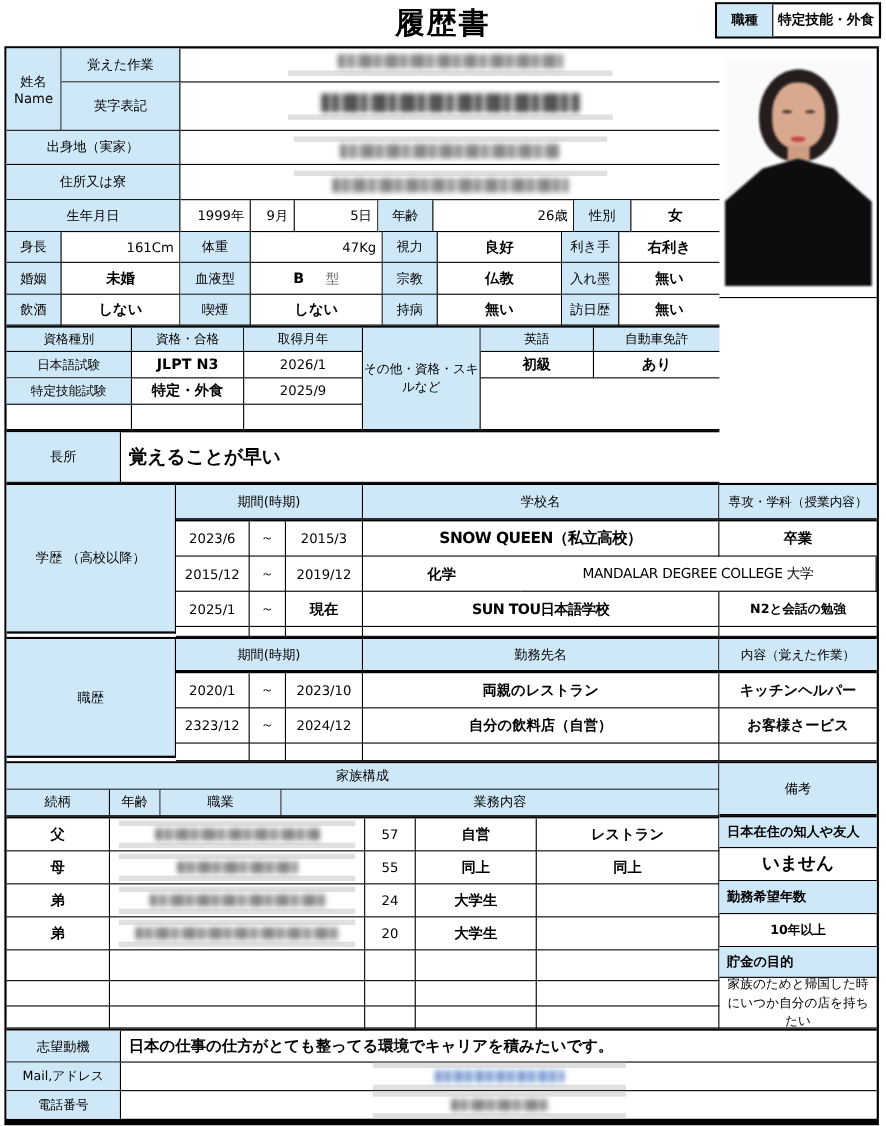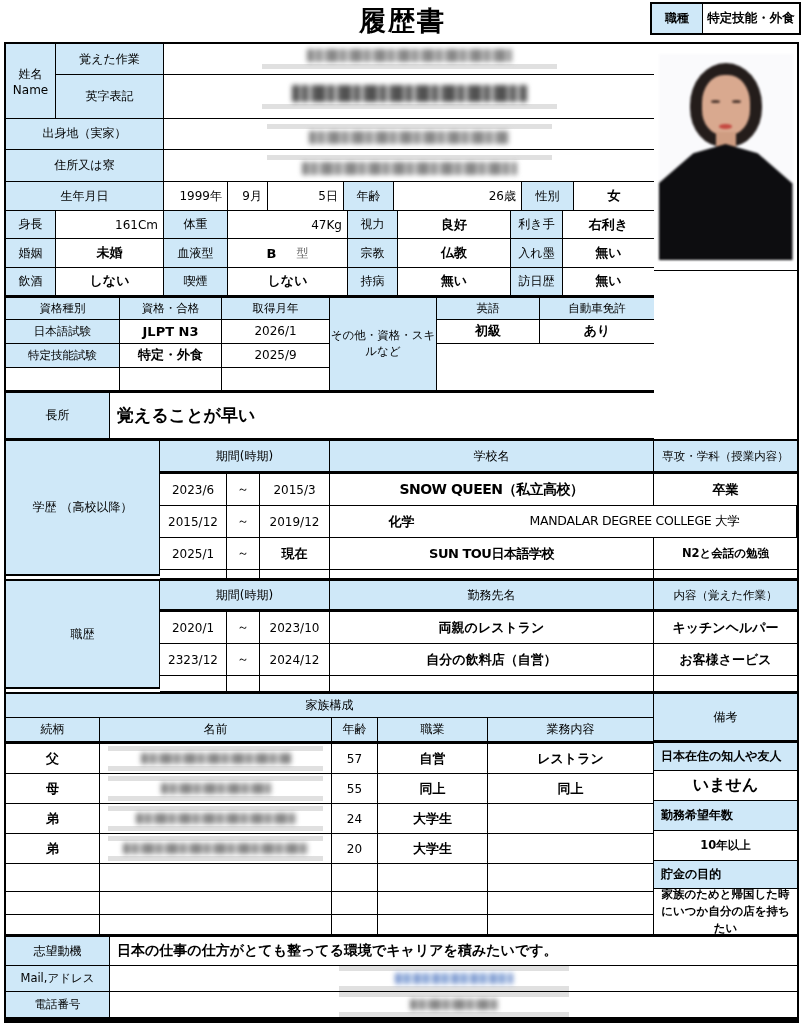--- a/index.html
+++ b/index.html
@@ -283,21 +283,20 @@
           </div>
         </div>
       </div>
     </div>
 
     <div class="r tsep" style="height:241px">
       <div class="col" style="width:648px">
         <div class="c blue ncr" style="height:24px;border-right:1px solid var(--bd)">家族構成</div>
         <div class="r" style="height:23px;border-bottom:1px solid var(--bd)">
           <div class="c blue ncb" style="width:94px">続柄</div>
-          <div class="c blue ncb" style="width:232px">名前</div>
           <div class="c blue ncb" style="width:46px">年齢</div>
           <div class="c blue ncb" style="width:110px">職業</div>
           <div class="c blue ncb" style="flex:1">業務内容</div>
         </div>
         <div class="r tsep" style="height:30px">
           <div class="c b" style="width:94px">父</div>
           <div class="c" style="width:232px">
             <div class="redact">
                 <div class="band" style="width:215px"></div>
                 <div class="smudge" style="width:150px;height:11px"></div>
@@ -370,21 +369,21 @@
         </div>
       </div>
 
       <div class="col" style="flex:1">
         <div class="c blue ncr" style="height:47px">備考</div>
         <div class="c blue la ncr tsep" style="height:30px;font-weight:700;font-size:12px">日本在住の知人や友人</div>
         <div class="c ncr" style="height:30px;font-weight:700;font-size:16px">いません</div>
         <div class="c blue la ncr" style="height:30px;font-weight:700;font-size:12px">勤務希望年数</div>
         <div class="c ncr" style="height:30px;font-weight:700;font-size:11.5px">10年以上</div>
         <div class="c blue la ncr" style="height:28px;font-weight:700;font-size:12px">貯金の目的</div>
-        <div class="c ncr" style="flex:1;font-weight:700;font-size:11.5px;white-space:normal;text-align:center;line-height:1.5;padding:0 2px">家族のためと帰国した時にいつか自分の店を持ちたい</div>
+        <div class="c ncr" style="flex:1;font-weight:400;font-size:11.5px;white-space:normal;text-align:center;line-height:1.5;padding:0 2px">家族のためと帰国した時にいつか自分の店を持ちたい</div>
       </div>
     </div>
 
     <div class="r tsep" style="height:40px">
       <div class="c blue" style="width:104px">志望動機</div>
       <div class="c la ncr" style="flex:1;font-weight:700;font-size:14px">日本の仕事の仕方がとても整ってる環境でキャリアを積みたいです。</div>
     </div>
 
     <div class="r" style="height:30px">
       <div class="c blue sm" style="width:104px">Mail,アドレス</div>

